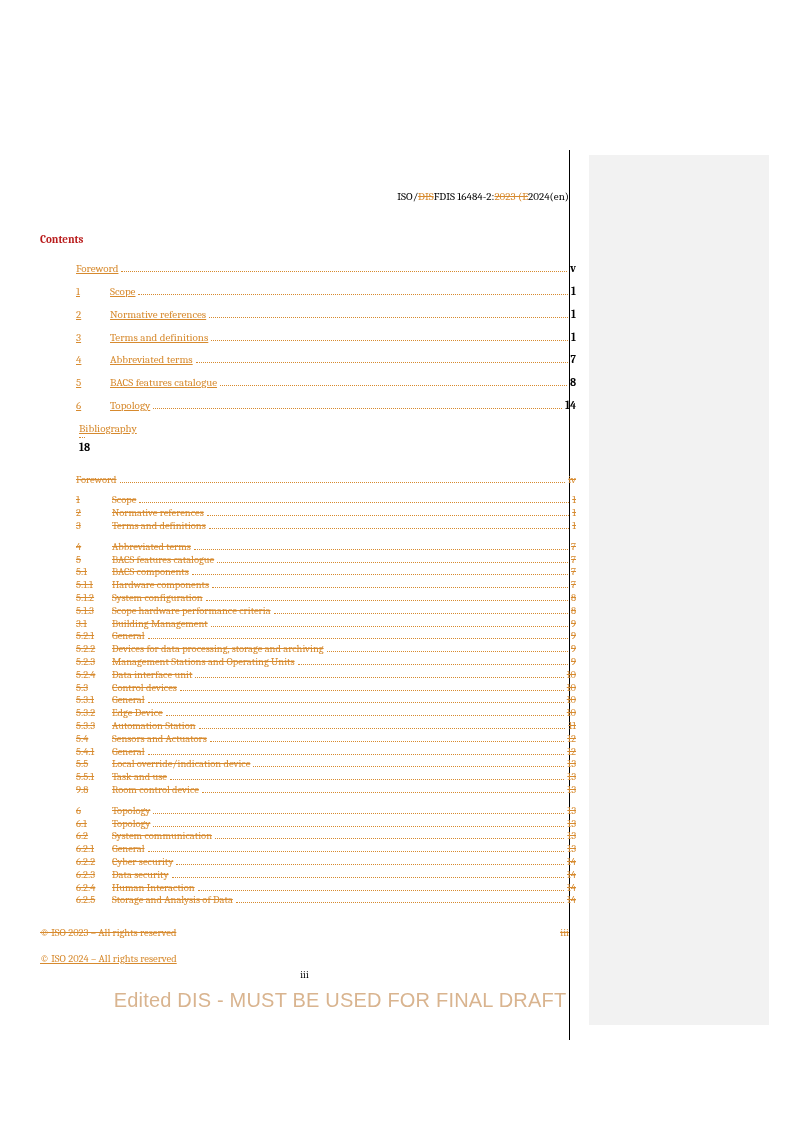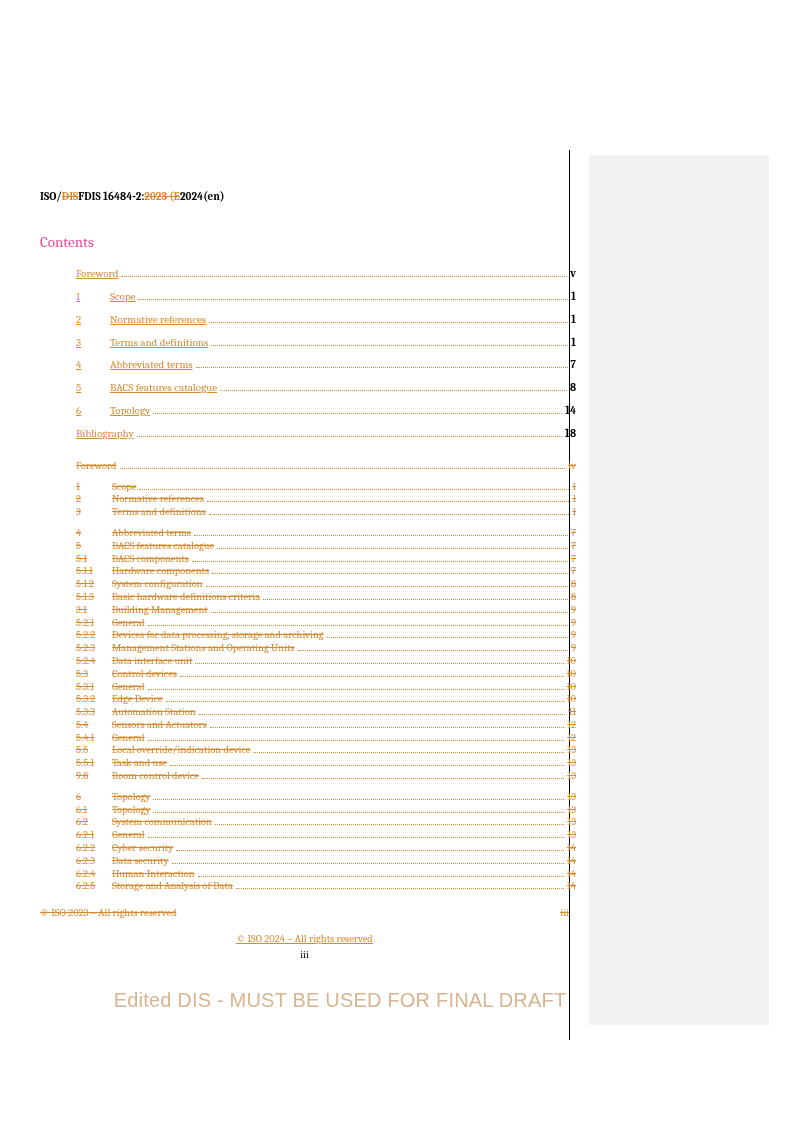--- a/index.html
+++ b/index.html
@@ -1,38 +1,38 @@
 <!DOCTYPE html>
 <html><head>
 <meta charset="utf-8">
 <style>
   * { box-sizing: border-box; margin: 0; padding: 0; }
   html, body { width: 793px; height: 1122px; font-family: Cambria, Georgia, 'Times New Roman', serif; background: #fff; }
   body { position: relative; }
   .page-wrap { position: absolute; left: 0; top: 0; width: 793px; height: 1122px; }
   .sidebar { position: absolute; top: 155px; right: 24px; width: 180px; height: 870px; background: #f2f2f2; }
   .page { position: absolute; left: 40px; top: 150px; width: 530px; height: 890px; border-right: 1px solid #000; padding-top: 40px; }
-  .header-line { text-align: left; color: #000; font-size: 11px; font-weight: bold; padding-bottom: 24px; }
+  .header-line { text-align: right; color: #000; font-size: 11px; font-weight: normal; padding-bottom: 24px; }
   .del-link { color: #d78a2e; text-decoration: line-through; }
-  .contents-title { font-weight: normal; color: #ec4899; font-size: 15px; padding: 6px 0 16px 0; }
+  .contents-title { font-weight: bold; color: #b91c1c; font-size: 11px; padding: 6px 0 16px 0; }
   .toc { width: 500px; font-size: 11px; line-height: 1.35; margin-left: 36px; }
   .toc-row { display: flex; align-items: baseline; white-space: nowrap; overflow: hidden; }
   .toc-num { color: #d78a2e; text-decoration: underline; display: inline-block; width: 34px; flex: 0 0 auto; }
   .toc-label { color: #d78a2e; text-decoration: underline; flex: 0 0 auto; }
   .toc-dots { flex: 1 1 auto; border-bottom: 1px dotted #d78a2e; margin: 0 3px 3px 3px; min-width: 6px; }
   .toc-dots-strike { flex: 1 1 auto; position: relative; margin: 0 3px 3px 3px; min-width: 6px; border-bottom: 1px dotted #d78a2e; }
   .toc-page { font-weight: bold; color: #000; flex: 0 0 auto; }
   .toc-page-del { color: #d78a2e; flex: 0 0 auto; text-decoration: line-through; text-align: center; }
   .block2 { margin-top: 18px; font-size: 10.5px; line-height: 1.22; }
   .block2 .toc-row > span { text-decoration: line-through; color: #d78a2e; }
   .block2 .toc-num { width: 36px; }
   .gap { height: 8px; }
-  .old-copy { margin-top: 14px; color: #d78a2e; text-decoration: line-through; font-size: 10.5px; display: flex; }
+  .old-copy { margin-top: 20px; color: #d78a2e; text-decoration: line-through; font-size: 10.5px; display: flex; }
   .old-copy .right { margin-left: auto; text-decoration: line-through; }
-  .new-copy { text-align: center; color: #d78a2e; text-decoration: underline; font-size: 10.5px; margin-top: 14px; }
+  .new-copy { color: #d78a2e; text-decoration: underline; font-size: 10.5px; margin-top: 14px; }
   .pagenum { text-align: center; font-size: 10px; color: #000; margin-top: 4px; }
   .watermark { position: absolute; left: 50px; bottom: 28px; width: 500px; text-align: center; color: #d9b48f; font-family: Arial, Helvetica, sans-serif; font-size: 20px; letter-spacing: 0.2px; }
 </style>
 </head>
 <body>
 
 <div class="page-wrap">
   <div class="sidebar"></div>
   <div class="page">
 
@@ -78,21 +78,21 @@
           <span class="toc-label">BACS features catalogue</span>
           <span class="toc-dots"></span>
           <span class="toc-page">8</span>
         </div>
         <div class="toc-row" style="margin-bottom: 8px;">
           <span class="toc-num">6</span>
           <span class="toc-label">Topology</span>
           <span class="toc-dots"></span>
           <span class="toc-page">14</span>
         </div>
-        <div class="toc-row" style="margin-bottom: 8px;">
+        <div class="toc-row" style="margin-bottom: 8px; flex-direction: column;">
           <span class="toc-num" style="width: 0px;"></span>
           <span class="toc-label">Bibliography</span>
           <span class="toc-dots"></span>
           <span class="toc-page">18</span>
         </div>
       </div>
 
     <div class="toc block2" id="toc-old">
         <div class="toc-row">
           <span class="toc-num" style="width: 0px;"></span>
@@ -145,21 +145,21 @@
           <span class="toc-page-del">7</span>
         </div>
         <div class="toc-row">
           <span class="toc-num">5.1.2</span>
           <span class="toc-label">System configuration</span>
           <span class="toc-dots-strike"></span>
           <span class="toc-page-del">8</span>
         </div>
         <div class="toc-row">
           <span class="toc-num">5.1.3</span>
-          <span class="toc-label">Basic hardware definitions criteria</span>
+          <span class="toc-label">Scope hardware performance criteria</span>
           <span class="toc-dots-strike"></span>
           <span class="toc-page-del">8</span>
         </div>
         <div class="toc-row">
           <span class="toc-num">3.1</span>
           <span class="toc-label">Building Management</span>
           <span class="toc-dots-strike"></span>
           <span class="toc-page-del">9</span>
         </div>
         <div class="toc-row">

